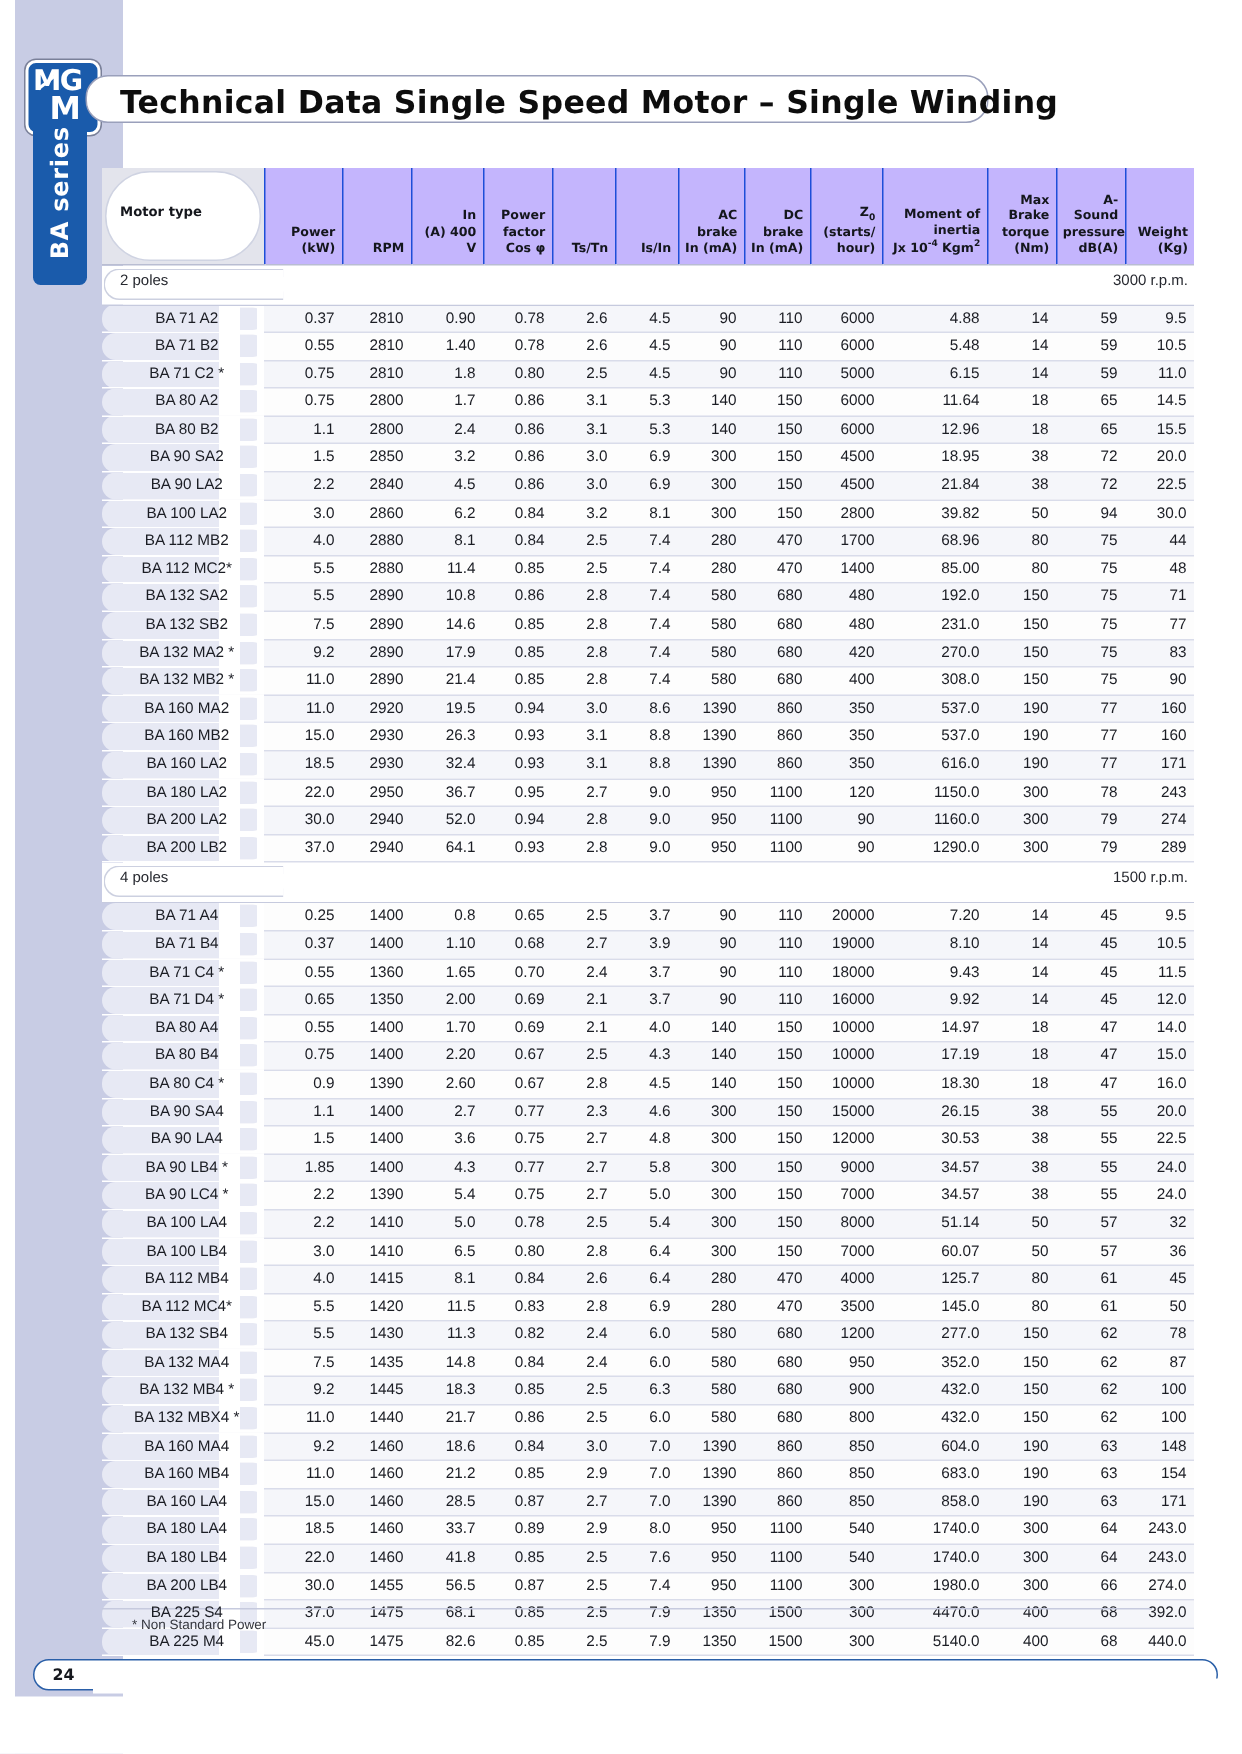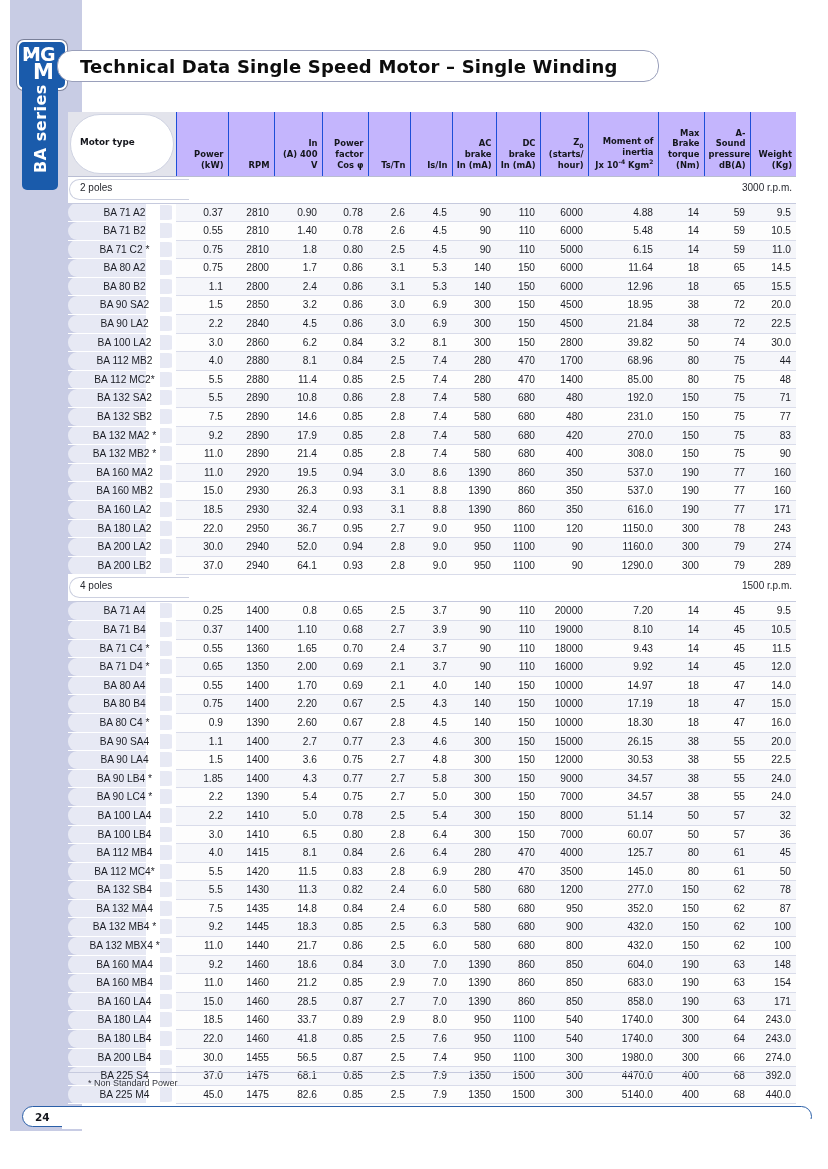--- a/index.html
+++ b/index.html
@@ -100,21 +100,21 @@
     position: absolute;
     left: 57px; top: 50px;
     width: 600px; height: 30px;
     border: 1px solid #9aa0bb;
     border-radius: 15px;
     background: #ffffff;
   }
   .title-text {
     position: absolute;
     left: 22px; top: 5px;
-    font-size: 18px;
+    font-size: 21px;
     font-weight: bold;
     color: #0d0d0d;
     letter-spacing: 0.2px;
     white-space: nowrap;
     font-family: "DejaVu Sans", sans-serif;
     text-align: center;
   }
 
   
   .table-area {
@@ -509,21 +509,21 @@
           <td>2860</td>
           <td>6.2</td>
           <td>0.84</td>
           <td>3.2</td>
           <td>8.1</td>
           <td>300</td>
           <td>150</td>
           <td>2800</td>
           <td>39.82</td>
           <td>50</td>
-          <td>74</td>
+          <td>94</td>
           <td>30.0</td>
         </tr>
         <tr class="datarow">
           <td class="name"><span class="name-inner">BA 112 MB2</span></td>
           <td>4.0</td>
           <td>2880</td>
           <td>8.1</td>
           <td>0.84</td>
           <td>2.5</td>
           <td>7.4</td>

